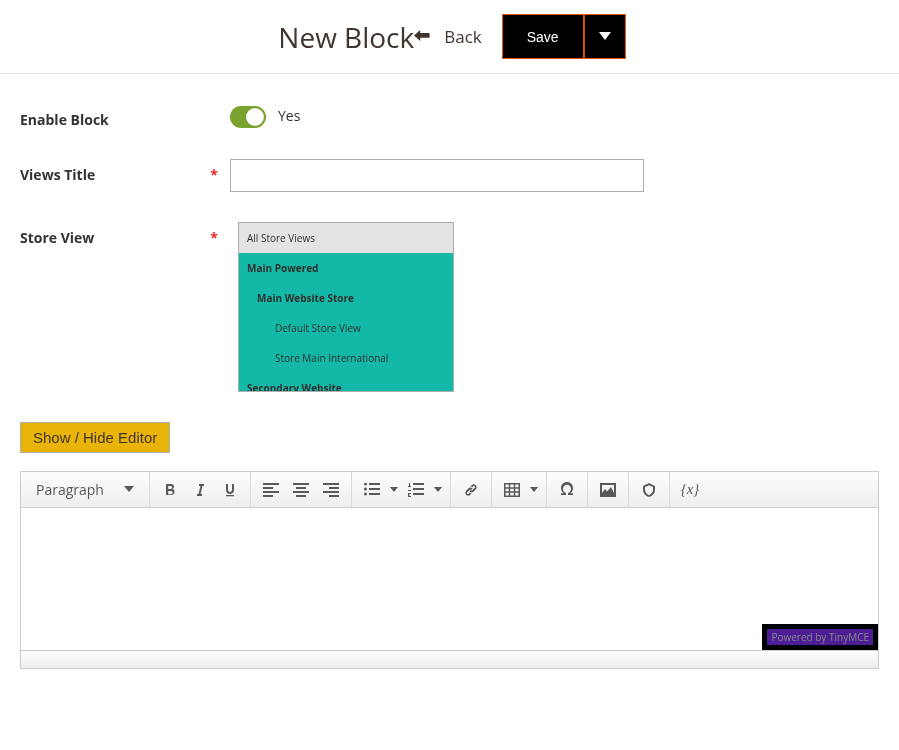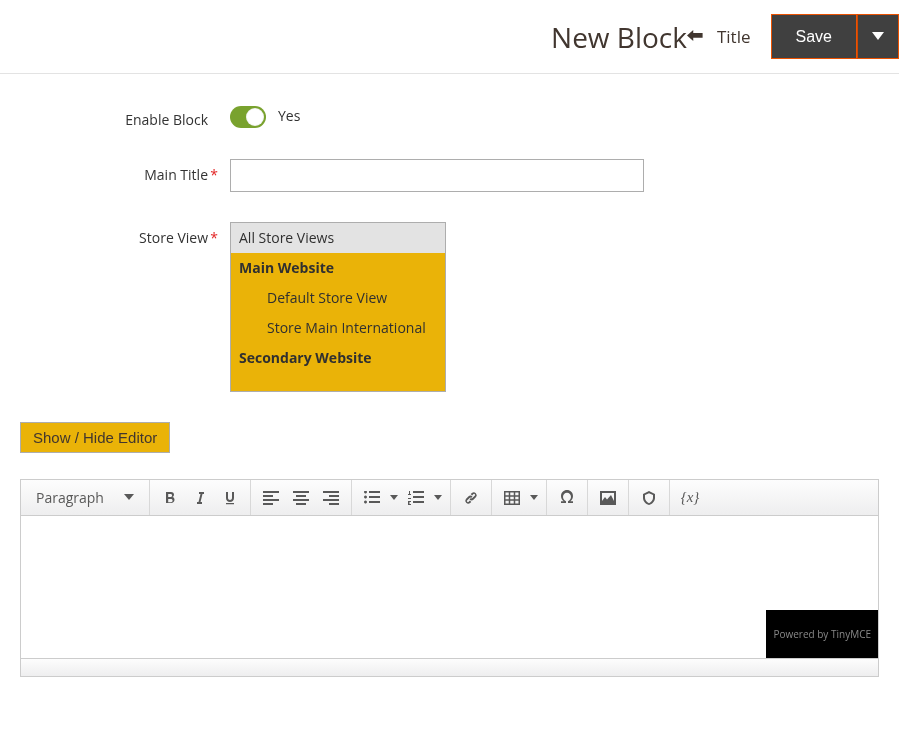--- a/index.html
+++ b/index.html
@@ -4,21 +4,21 @@
   <style>
     * { box-sizing: border-box; margin: 0; padding: 0; }
     body {
       font-family: "Open Sans", -apple-system, Helvetica, Arial, sans-serif;
       color: #333;
       background: #fff;
       width: 899px;
     }
     header.page-header {
       display: flex;
-      justify-content: flex-end;
+      justify-content: center;
       align-items: center;
       padding: 14px 0 14px 5px;
       border-bottom: 1px solid #e3e3e3;
     }
     .page-title {
       font-size: 28px;
       font-weight: 400;
       color: #41362f;
     }
     .header-actions {
@@ -30,24 +30,24 @@
       display: inline-flex;
       align-items: center;
       gap: 10px;
       color: #41362f;
       font-size: 17px;
       text-decoration: none;
     }
     .back-link svg { fill: #41362f; }
     .save-wrap { display: flex; }
     .btn-primary {
-      background: #404040;
+      background: #000000;
       border: 1px solid #eb5202;
       color: #fff;
-      font-size: 16px;
+      font-size: 14px;
       padding: 10px 24px;
       cursor: pointer;
       height: 45px;
       display: inline-flex;
       align-items: center;
     }
     .btn-primary.dropdown {
       border-left: 1px solid #ce4703;
       padding: 0 14px;
       display: inline-flex;
@@ -61,23 +61,22 @@
     }
     .form-row {
       display: flex;
       align-items: flex-start;
       margin-bottom: 30px;
       padding-left: 20px;
     }
     .form-row.aligncenter { align-items: center; }
     .form-label {
       width: 210px;
-      text-align: right;
-      font-size: 14px;
-      font-weight: 400;
+      font-size: 14px;
+      font-weight: 700;
       color: #333;
       padding-top: 6px;
       padding-right: 22px;
       position: relative;
     }
     .form-label.required::after {
       content: "*";
       color: #e22626;
       position: absolute;
       right: 12px;
@@ -121,22 +120,23 @@
       border: 1px solid #adadad;
       padding: 4px 8px;
       font-size: 14px;
     }
 
     .multiselect {
       width: 216px;
       height: 170px;
       border: 1px solid #adadad;
       overflow-y: scroll;
-      font-size: 14px;
-      background: #eab308;
+      font-size: 10px;
+      background: #14b8a6;
+      margin-left: 8px;
     }
     .multiselect .opt {
       padding: 5px 8px 5px 8px;
       line-height: 20px;
       color: #303030;
       cursor: pointer;
     }
     .multiselect .opt.selected { background: #e3e3e3; }
     .multiselect .opt.group { font-weight: 700; }
     .multiselect .opt.d1 { padding-left: 18px; }
@@ -148,21 +148,21 @@
     }
     .btn-secondary {
       background: #eab308;
       border: 1px solid #adadad;
       color: #41362f;
       font-size: 15px;
       padding: 6px 12px;
       cursor: pointer;
     }
     .editor-box {
-      margin-top: 26px;
+      margin-top: 18px;
       border: 1px solid #ccc;
       margin-bottom: 30px;
     }
     .toolbar {
       background: linear-gradient(#fdfdfd,#eeeeef);
       border-bottom: 1px solid #ccc;
       display: flex;
       align-items: stretch;
       height: 36px;
     }
@@ -201,43 +201,43 @@
     .editor-canvas {
       height: 142px;
       position: relative;
       background: #fff;
     }
     .powered {
       position: absolute;
       bottom: 0; right: 0;
       font-size: 10px;
       color: #888;
-      border: 3px solid #000000;
-      padding: 14px 4px;
-      background: #000000;
+      border: 5px solid #000000;
+      padding: 1px 4px;
+      background: #4c1d95;
     }
     .editor-footer {
       height: 18px;
       background: linear-gradient(#fdfdfd,#eeeeef);
       border-top: 1px solid #ccc;
     }
 
     svg { display: block; }
   </style>
 </head>
 <body>
 
 <header class="page-header">
   <h1 class="page-title">New Block</h1>
   <div class="header-actions">
     <a class="back-link">
       <svg width="20" height="14" viewBox="0 0 20 14">
           <path d="M8 0 0 7l8 7v-4h12V4H8z" transform="scale(0.78)"></path>
         </svg>
-      <span>Title</span>
+      <span>Back</span>
     </a>
     <div class="save-wrap">
       <button class="btn-primary">
         <span>Save</span>
       </button>
       <button class="btn-primary dropdown">
         <svg width="12" height="10" viewBox="0 0 12 10">
             <path d="M0 0h12L6 8z"></path>
           </svg>
       </button>
@@ -249,33 +249,34 @@
 
   <div class="form-row aligncenter">
     <div class="form-label">Enable Block</div>
     <div class="form-control">
       <span class="switch"></span>
       <span class="switch-label">Yes</span>
     </div>
   </div>
 
   <div class="form-row">
-    <div class="form-label required">Main Title</div>
+    <div class="form-label required">Views Title</div>
     <div class="form-control">
       <input type="text" class="text-input" style="">
     </div>
   </div>
 
 
   <div class="form-row">
     <div class="form-label required">Store View</div>
     <div class="form-control">
       <div class="multiselect" id="storeSelect">
           <div class="opt selected">All Store Views</div>
-          <div class="opt group">Main Website</div>
+          <div class="opt group">Main Powered</div>
+          <div class="opt group d1">Main Website Store</div>
           <div class="opt d2">Default Store View</div>
           <div class="opt d2">Store Main International</div>
           <div class="opt group">Secondary Website</div>
         </div>
     </div>
   </div>
 
 </div>
 
 <div class="editor-section">

